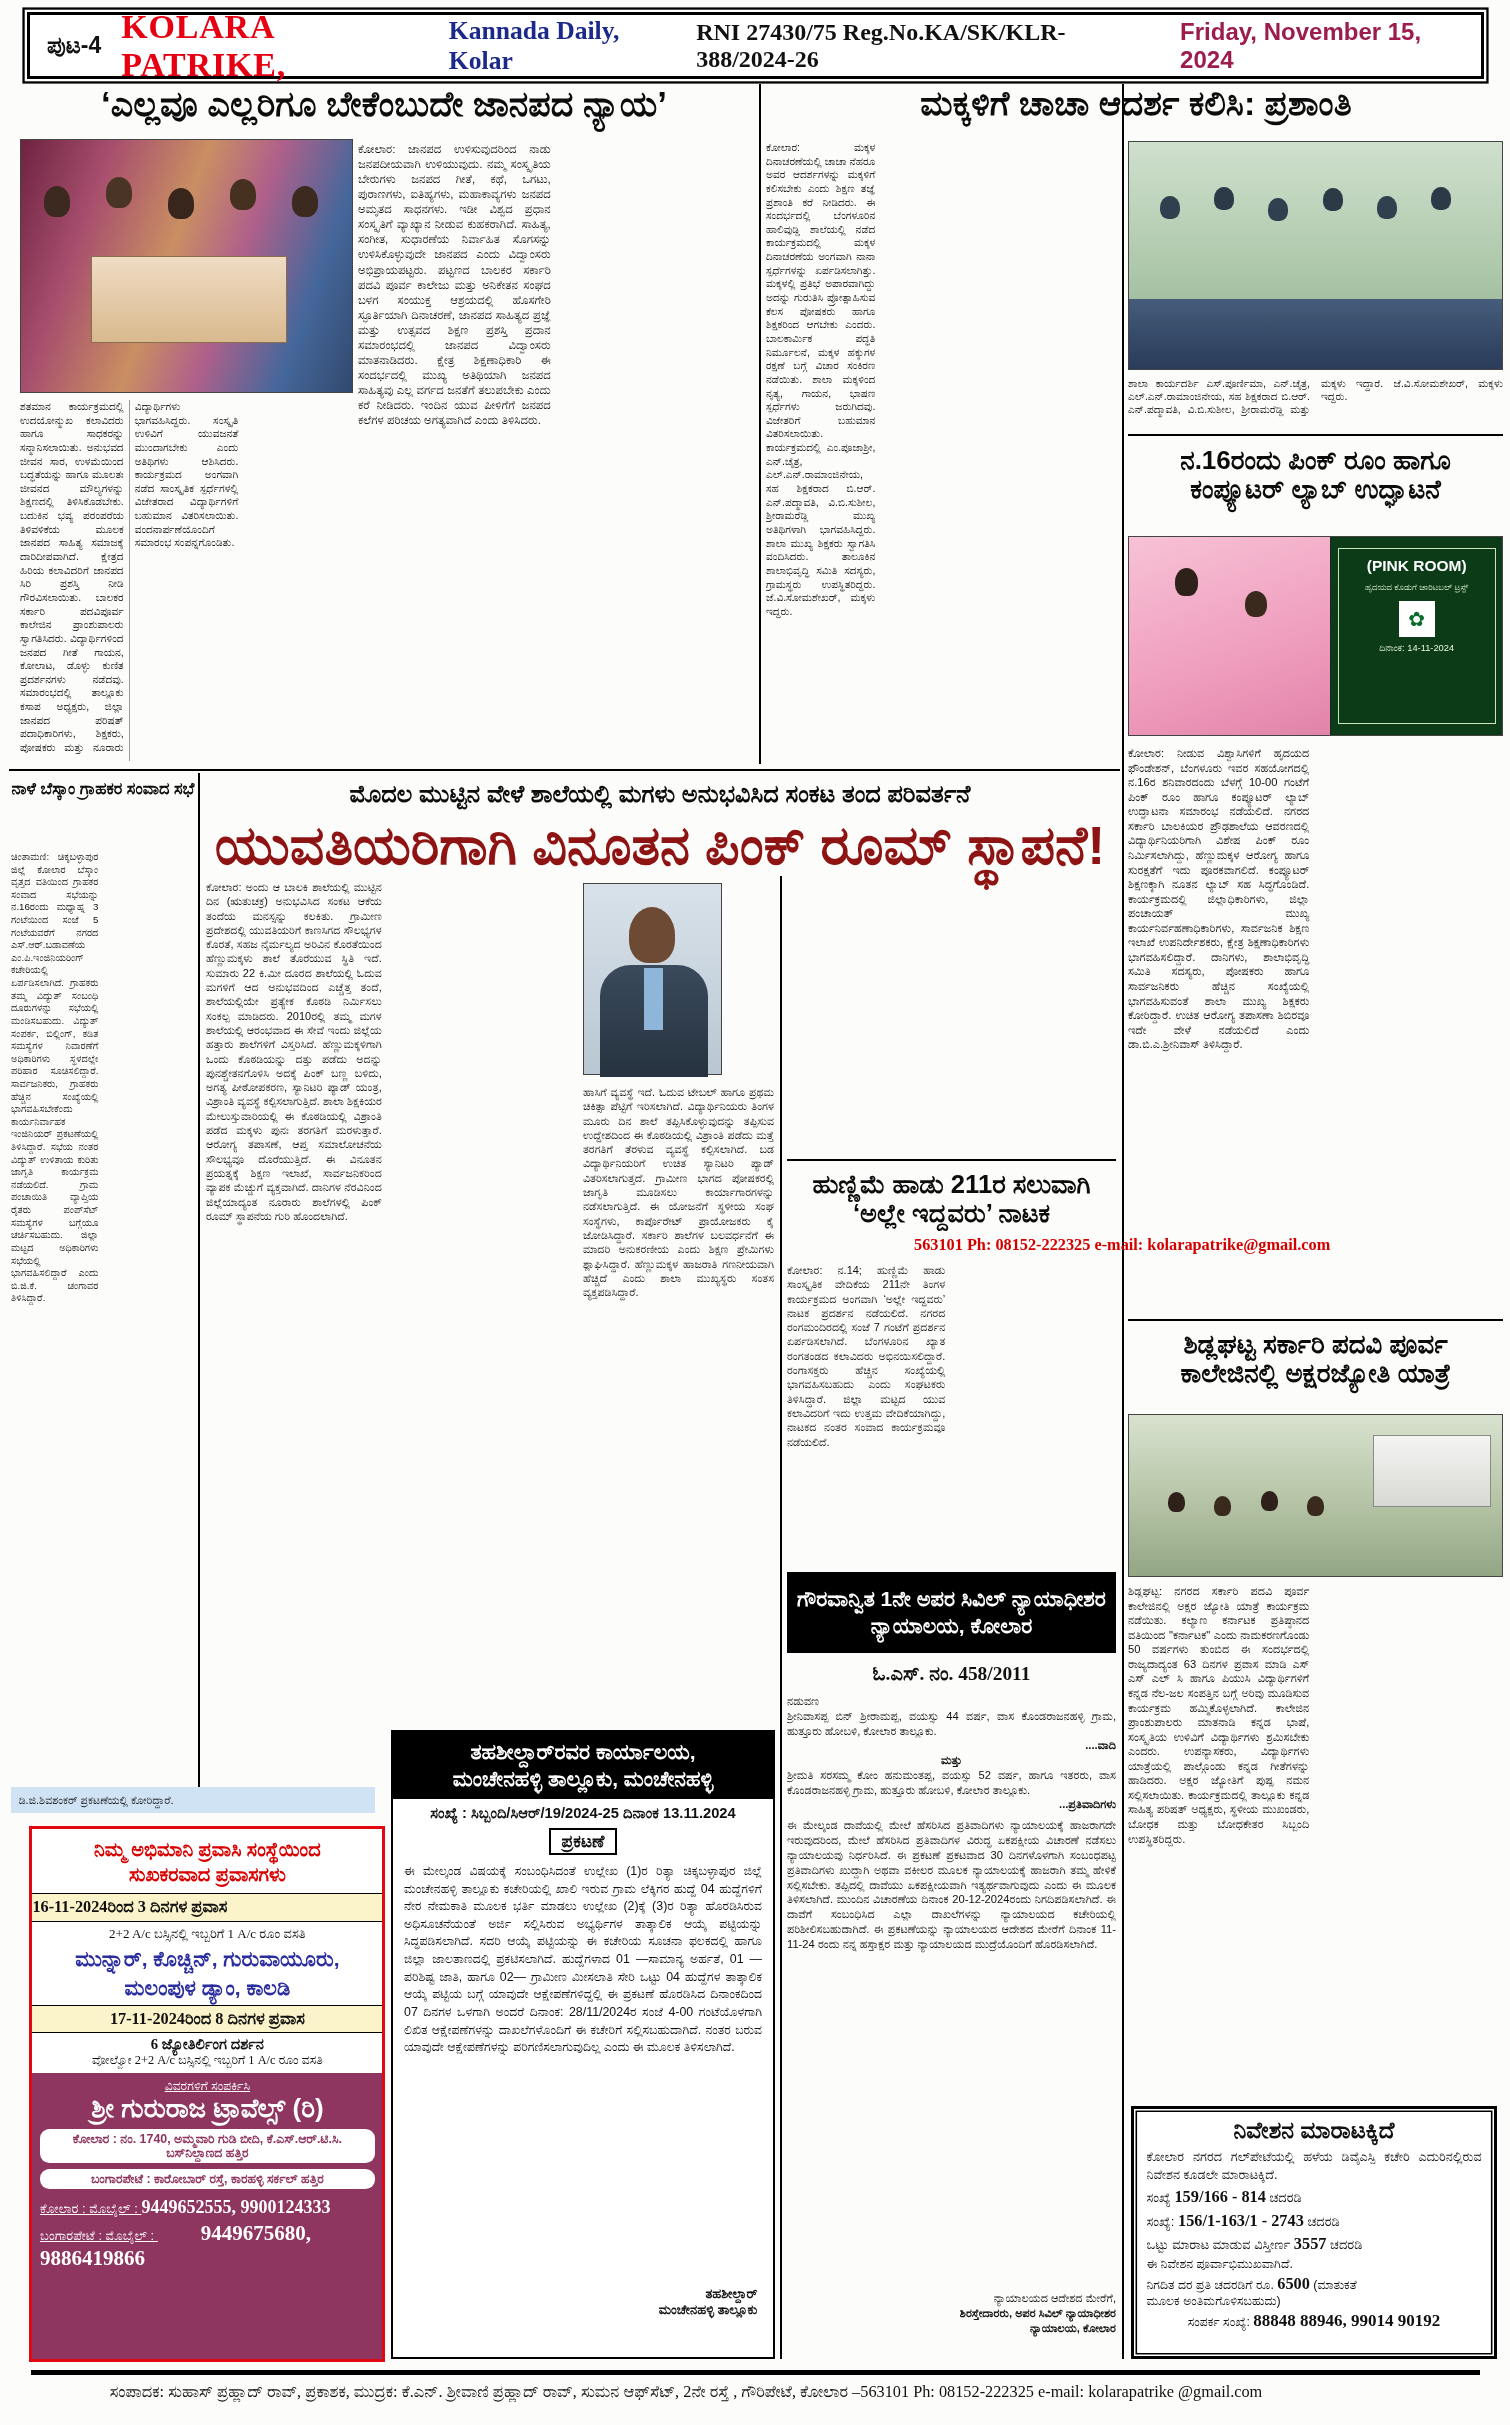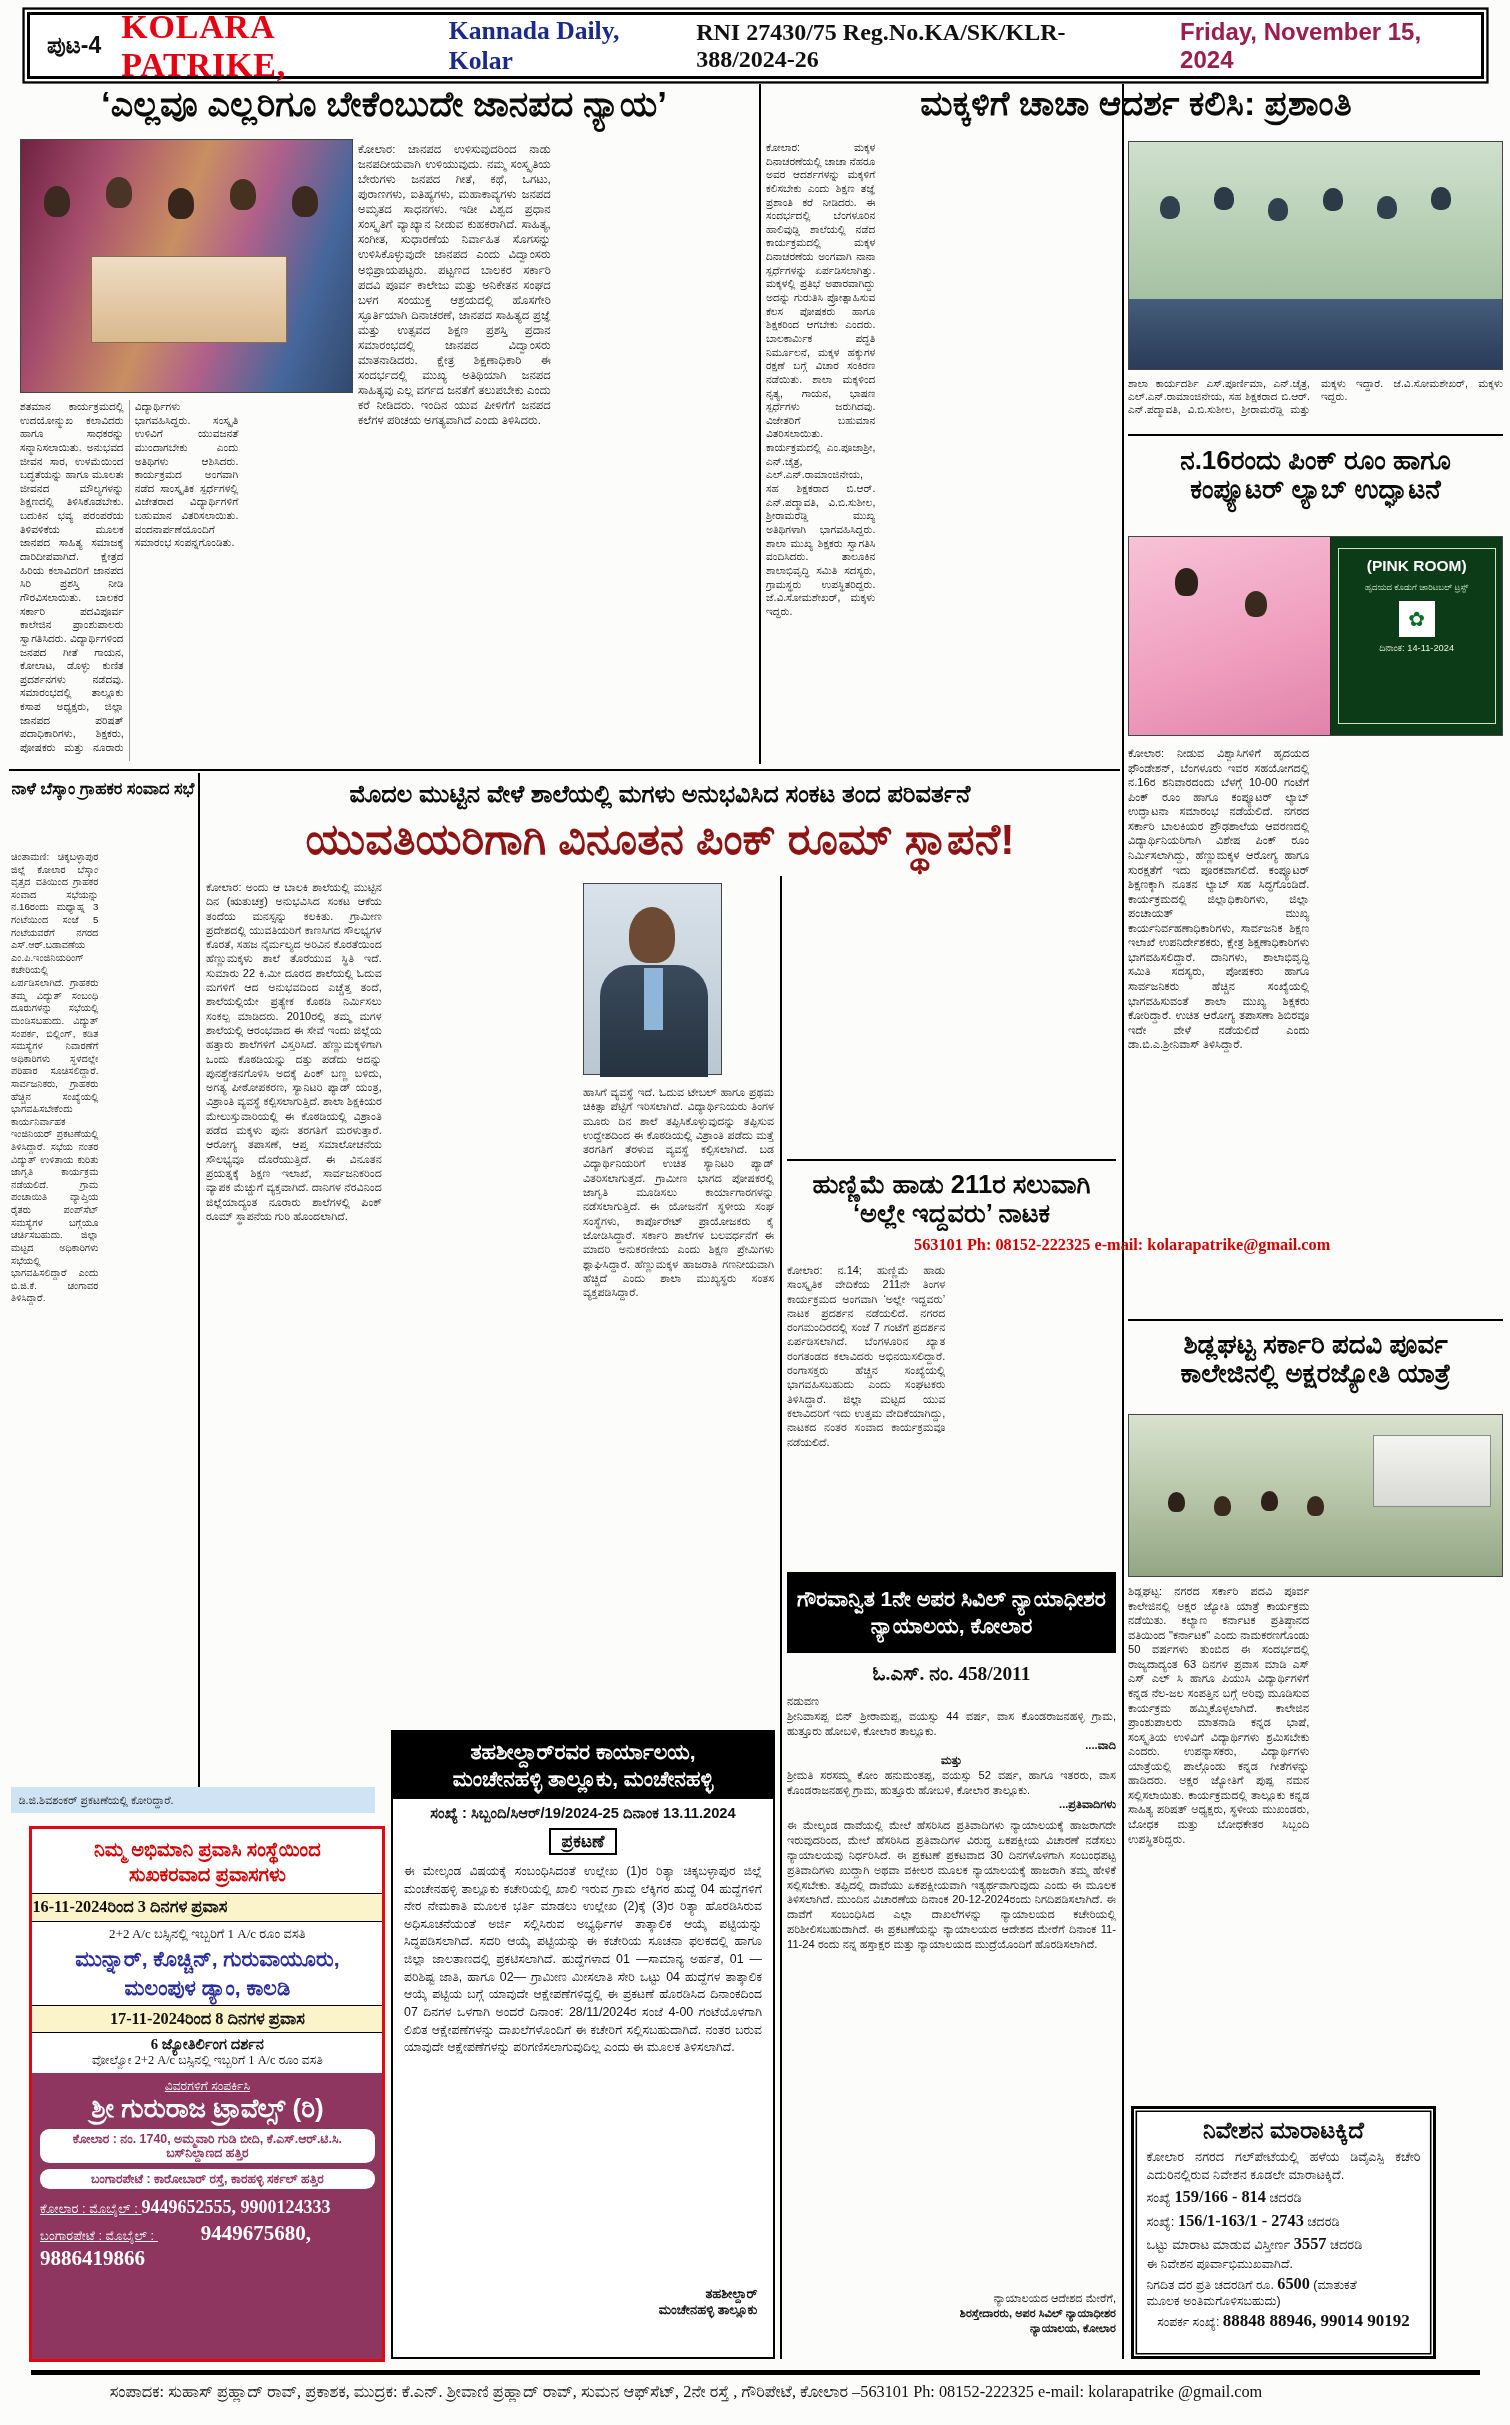--- a/index.html
+++ b/index.html
@@ -96,42 +96,42 @@
   </div>
   <div class="abs photo" style="left:1128px;top:1414px;width:375px;height:163px;background:linear-gradient(180deg,#d8e2cf 0%,#b7c6a8 50%,#93a684 100%);">
     <div class="abs" style="right:11px;top:20px;width:116px;height:70px;background:linear-gradient(#f4f4f2,#d8d8d4);border:0.8px solid #8a8a86;"></div>
     <div class="heads" style="left:39px;top:77px;width:17px;height:20px;background:#2e2119;"></div>
     <div class="heads" style="left:85px;top:81px;width:17px;height:20px;background:#3a2a1e;"></div>
     <div class="heads" style="left:132px;top:76px;width:17px;height:20px;background:#2e2119;"></div>
     <div class="heads" style="left:178px;top:81px;width:17px;height:20px;background:#3a2a1e;"></div>
   </div>
   <div class="abs colbody jus hid" style="left:1128px;top:1584px;width:375px;height:515px;columns:2;column-gap:12.4px;column-rule:0.8px solid #999;font-size:11.2px;">ಶಿಡ್ಲಘಟ್ಟ: ನಗರದ ಸರ್ಕಾರಿ ಪದವಿ ಪೂರ್ವ ಕಾಲೇಜಿನಲ್ಲಿ ಅಕ್ಷರ ಜ್ಯೋತಿ ಯಾತ್ರೆ ಕಾರ್ಯಕ್ರಮ ನಡೆಯಿತು. ಕಲ್ಯಾಣ ಕರ್ನಾಟಕ ಪ್ರತಿಷ್ಠಾನದ ವತಿಯಿಂದ "ಕರ್ನಾಟಕ" ಎಂದು ನಾಮಕರಣಗೊಂಡು 50 ವರ್ಷಗಳು ತುಂಬಿದ ಈ ಸಂದರ್ಭದಲ್ಲಿ ರಾಜ್ಯದಾದ್ಯಂತ 63 ದಿನಗಳ ಪ್ರವಾಸ ಮಾಡಿ ಎಸ್ ಎಸ್ ಎಲ್ ಸಿ ಹಾಗೂ ಪಿಯುಸಿ ವಿದ್ಯಾರ್ಥಿಗಳಿಗೆ ಕನ್ನಡ ನೆಲ-ಜಲ ಸಂಪತ್ತಿನ ಬಗ್ಗೆ ಅರಿವು ಮೂಡಿಸುವ ಕಾರ್ಯಕ್ರಮ ಹಮ್ಮಿಕೊಳ್ಳಲಾಗಿದೆ. ಕಾಲೇಜಿನ ಪ್ರಾಂಶುಪಾಲರು ಮಾತನಾಡಿ ಕನ್ನಡ ಭಾಷೆ, ಸಂಸ್ಕೃತಿಯ ಉಳಿವಿಗೆ ವಿದ್ಯಾರ್ಥಿಗಳು ಶ್ರಮಿಸಬೇಕು ಎಂದರು. ಉಪನ್ಯಾಸಕರು, ವಿದ್ಯಾರ್ಥಿಗಳು ಯಾತ್ರೆಯಲ್ಲಿ ಪಾಲ್ಗೊಂಡು ಕನ್ನಡ ಗೀತೆಗಳನ್ನು ಹಾಡಿದರು. ಅಕ್ಷರ ಜ್ಯೋತಿಗೆ ಪುಷ್ಪ ನಮನ ಸಲ್ಲಿಸಲಾಯಿತು. ಕಾರ್ಯಕ್ರಮದಲ್ಲಿ ತಾಲ್ಲೂಕು ಕನ್ನಡ ಸಾಹಿತ್ಯ ಪರಿಷತ್ ಅಧ್ಯಕ್ಷರು, ಸ್ಥಳೀಯ ಮುಖಂಡರು, ಬೋಧಕ ಮತ್ತು ಬೋಧಕೇತರ ಸಿಬ್ಬಂದಿ ಉಪಸ್ಥಿತರಿದ್ದರು.</div>
 
-  <div class="abs" style="left:1131px;top:2106px;width:305px;height:253px;border:3.1px solid #000;box-shadow:inset 0 0 0 1.5px #fff,inset 0 0 0 3.1px #000;box-sizing:border-box;padding:7.7px 12.4px;background:#fff;">
+  <div class="abs" style="left:1131px;top:2106px;width:366px;height:253px;border:3.1px solid #000;box-shadow:inset 0 0 0 1.5px #fff,inset 0 0 0 3.1px #000;box-sizing:border-box;padding:7.7px 12.4px;background:#fff;">
     <div style="text-align:center;font-weight:bold;font-size:23px;">ನಿವೇಶನ ಮಾರಾಟಕ್ಕಿದೆ</div>
     <div class="jus" style="font-size:12.8px;line-height:1.35;margin-top:4.6px;">ಕೋಲಾರ ನಗರದ ಗಲ್‌ಪೇಟೆಯಲ್ಲಿ ಹಳೆಯ ಡಿವೈಎಸ್ಪಿ ಕಚೇರಿ ಎದುರಿನಲ್ಲಿರುವ ನಿವೇಶನ ಕೂಡಲೇ ಮಾರಾಟಕ್ಕಿದೆ.</div>
     <div style="font-size:13px;margin-top:4.6px;"><span>ಸಂಖ್ಯೆ </span><b class="serif" style="font-size:16.3px;">159/166 - 814</b><span> ಚದರಡಿ</span></div>
     <div style="font-size:13px;margin-top:3.1px;"><span>ಸಂಖ್ಯೆ: </span><b class="serif" style="font-size:16.3px;">156/1-163/1 - 2743</b><span> ಚದರಡಿ</span></div>
     <div style="font-size:13px;margin-top:3.1px;"><span>ಒಟ್ಟು ಮಾರಾಟ ಮಾಡುವ ವಿಸ್ತೀರ್ಣ </span><b class="serif" style="font-size:16.3px;">3557</b><span> ಚದರಡಿ</span></div>
     <div style="font-size:12.4px;margin-top:3.1px;">ಈ ನಿವೇಶನ ಪೂರ್ವಾಭಿಮುಖವಾಗಿದೆ.</div>
     <div style="font-size:12.4px;margin-top:3.1px;"><span>ನಿಗದಿತ ದರ ಪ್ರತಿ ಚದರಡಿಗೆ ರೂ. </span><b class="serif" style="font-size:16.3px;">6500</b><span> (ಮಾತುಕತೆ</span></div>
     <div style="font-size:12.4px;">ಮೂಲಕ ಅಂತಿಮಗೊಳಿಸಬಹುದು)</div>
     <div style="font-size:12.4px;margin-top:3.1px;text-align:center;"><span>ಸಂಪರ್ಕ ಸಂಖ್ಯೆ: </span><b class="serif" style="font-size:17px;">88848 88946, 99014 90192</b></div>
   </div>
 
   <div class="abs rule" style="left:9.3px;top:769px;width:1111px;height:2.3px;"></div>
   <div class="abs rule" style="left:198px;top:773px;width:1.5px;height:1031px;"></div>
   <div class="abs rule" style="left:780px;top:876px;width:1.5px;height:1483px;"></div>
 
   <div class="abs hl" style="left:11px;top:778px;width:184px;font-size:16.3px;text-align:center;line-height:1.25;">ನಾಳೆ ಬೆಸ್ಕಾಂ ಗ್ರಾಹಕರ ಸಂವಾದ ಸಭೆ</div>
   <div class="abs colbody jus hid" style="left:11px;top:851px;width:184px;height:927px;columns:2;column-gap:9.3px;column-rule:0.8px solid #aaa;font-size:9.7px;">ಚಿಂತಾಮಣಿ: ಚಿಕ್ಕಬಳ್ಳಾಪುರ ಜಿಲ್ಲೆ ಕೋಲಾರ ಬೆಸ್ಕಾಂ ವೃತ್ತದ ವತಿಯಿಂದ ಗ್ರಾಹಕರ ಸಂವಾದ ಸಭೆಯನ್ನು ನ.16ರಂದು ಮಧ್ಯಾಹ್ನ 3 ಗಂಟೆಯಿಂದ ಸಂಜೆ 5 ಗಂಟೆಯವರೆಗೆ ನಗರದ ಎಸ್.ಆರ್.ಬಡಾವಣೆಯ ಎಂ.ಪಿ.ಇಂಜಿನಿಯರಿಂಗ್ ಕಚೇರಿಯಲ್ಲಿ ಏರ್ಪಡಿಸಲಾಗಿದೆ. ಗ್ರಾಹಕರು ತಮ್ಮ ವಿದ್ಯುತ್ ಸಂಬಂಧಿ ದೂರುಗಳನ್ನು ಸಭೆಯಲ್ಲಿ ಮಂಡಿಸಬಹುದು. ವಿದ್ಯುತ್ ಸಂಪರ್ಕ, ಬಿಲ್ಲಿಂಗ್, ಕಡಿತ ಸಮಸ್ಯೆಗಳ ನಿವಾರಣೆಗೆ ಅಧಿಕಾರಿಗಳು ಸ್ಥಳದಲ್ಲೇ ಪರಿಹಾರ ಸೂಚಿಸಲಿದ್ದಾರೆ. ಸಾರ್ವಜನಿಕರು, ಗ್ರಾಹಕರು ಹೆಚ್ಚಿನ ಸಂಖ್ಯೆಯಲ್ಲಿ ಭಾಗವಹಿಸಬೇಕೆಂದು ಕಾರ್ಯನಿರ್ವಾಹಕ ಇಂಜಿನಿಯರ್ ಪ್ರಕಟಣೆಯಲ್ಲಿ ತಿಳಿಸಿದ್ದಾರೆ. ಸಭೆಯ ನಂತರ ವಿದ್ಯುತ್ ಉಳಿತಾಯ ಕುರಿತು ಜಾಗೃತಿ ಕಾರ್ಯಕ್ರಮ ನಡೆಯಲಿದೆ. ಗ್ರಾಮ ಪಂಚಾಯಿತಿ ವ್ಯಾಪ್ತಿಯ ರೈತರು ಪಂಪ್‌ಸೆಟ್ ಸಮಸ್ಯೆಗಳ ಬಗ್ಗೆಯೂ ಚರ್ಚಿಸಬಹುದು. ಜಿಲ್ಲಾ ಮಟ್ಟದ ಅಧಿಕಾರಿಗಳು ಸಭೆಯಲ್ಲಿ ಭಾಗವಹಿಸಲಿದ್ದಾರೆ ಎಂದು ಬಿ.ಜಿ.ಕೆ. ಚಂಗಾವರ ತಿಳಿಸಿದ್ದಾರೆ.</div>
   <div class="abs" style="left:11px;top:1787px;width:364px;height:26px;background:#cfe3f5;font-size:11px;line-height:26px;padding-left:7.7px;box-sizing:border-box;">ಡಿ.ಜಿ.ಶಿವಶಂಕರ್ ಪ್ರಕಟಣೆಯಲ್ಲಿ ಕೋರಿದ್ದಾರೆ.</div>
 
   <div class="abs hl" style="left:203px;top:781px;width:914px;font-size:24px;text-align:center;">ಮೊದಲ ಮುಟ್ಟಿನ ವೇಳೆ ಶಾಲೆಯಲ್ಲಿ ಮಗಳು ಅನುಭವಿಸಿದ ಸಂಕಟ ತಂದ ಪರಿವರ್ತನೆ</div>
-  <div class="abs hl" style="left:203px;top:815px;width:914px;font-size:43px;text-align:center;color:#8e1414;">ಯುವತಿಯರಿಗಾಗಿ ವಿನೂತನ ಪಿಂಕ್ ರೂಮ್ ಸ್ಥಾಪನೆ!</div>
+  <div class="abs hl" style="left:203px;top:815px;width:914px;font-size:54px;text-align:center;color:#8e1414;">ಯುವತಿಯರಿಗಾಗಿ ವಿನೂತನ ಪಿಂಕ್ ರೂಮ್ ಸ್ಥಾಪನೆ!</div>
   <div class="abs colbody jus hid" style="left:206px;top:880px;width:364px;height:899px;columns:2;column-gap:12.4px;column-rule:0.8px solid #999;font-size:11px;">ಕೋಲಾರ: ಅಂದು ಆ ಬಾಲಕಿ ಶಾಲೆಯಲ್ಲಿ ಮುಟ್ಟಿನ ದಿನ (ಋತುಚಕ್ರ) ಅನುಭವಿಸಿದ ಸಂಕಟ ಆಕೆಯ ತಂದೆಯ ಮನಸ್ಸನ್ನು ಕಲಕಿತು. ಗ್ರಾಮೀಣ ಪ್ರದೇಶದಲ್ಲಿ ಯುವತಿಯರಿಗೆ ಕಾಣಸಿಗದ ಸೌಲಭ್ಯಗಳ ಕೊರತೆ, ಸಹಜ ನೈರ್ಮಲ್ಯದ ಅರಿವಿನ ಕೊರತೆಯಿಂದ ಹೆಣ್ಣುಮಕ್ಕಳು ಶಾಲೆ ತೊರೆಯುವ ಸ್ಥಿತಿ ಇದೆ. ಸುಮಾರು 22 ಕಿ.ಮೀ ದೂರದ ಶಾಲೆಯಲ್ಲಿ ಓದುವ ಮಗಳಿಗೆ ಆದ ಅನುಭವದಿಂದ ಎಚ್ಚೆತ್ತ ತಂದೆ, ಶಾಲೆಯಲ್ಲಿಯೇ ಪ್ರತ್ಯೇಕ ಕೊಠಡಿ ನಿರ್ಮಿಸಲು ಸಂಕಲ್ಪ ಮಾಡಿದರು. 2010ರಲ್ಲಿ ತಮ್ಮ ಮಗಳ ಶಾಲೆಯಲ್ಲಿ ಆರಂಭವಾದ ಈ ಸೇವೆ ಇಂದು ಜಿಲ್ಲೆಯ ಹತ್ತಾರು ಶಾಲೆಗಳಿಗೆ ವಿಸ್ತರಿಸಿದೆ. ಹೆಣ್ಣುಮಕ್ಕಳಿಗಾಗಿ ಒಂದು ಕೊಠಡಿಯನ್ನು ದತ್ತು ಪಡೆದು ಅದನ್ನು ಪುನಶ್ಚೇತನಗೊಳಿಸಿ ಅದಕ್ಕೆ ಪಿಂಕ್ ಬಣ್ಣ ಬಳಿದು, ಅಗತ್ಯ ಪೀಠೋಪಕರಣ, ಸ್ಯಾನಿಟರಿ ಪ್ಯಾಡ್ ಯಂತ್ರ, ವಿಶ್ರಾಂತಿ ವ್ಯವಸ್ಥೆ ಕಲ್ಪಿಸಲಾಗುತ್ತಿದೆ. ಶಾಲಾ ಶಿಕ್ಷಕಿಯರ ಮೇಲುಸ್ತುವಾರಿಯಲ್ಲಿ ಈ ಕೊಠಡಿಯಲ್ಲಿ ವಿಶ್ರಾಂತಿ ಪಡೆದ ಮಕ್ಕಳು ಪುನಃ ತರಗತಿಗೆ ಮರಳುತ್ತಾರೆ. ಆರೋಗ್ಯ ತಪಾಸಣೆ, ಆಪ್ತ ಸಮಾಲೋಚನೆಯ ಸೌಲಭ್ಯವೂ ದೊರೆಯುತ್ತಿದೆ. ಈ ವಿನೂತನ ಪ್ರಯತ್ನಕ್ಕೆ ಶಿಕ್ಷಣ ಇಲಾಖೆ, ಸಾರ್ವಜನಿಕರಿಂದ ವ್ಯಾಪಕ ಮೆಚ್ಚುಗೆ ವ್ಯಕ್ತವಾಗಿದೆ. ದಾನಿಗಳ ನೆರವಿನಿಂದ ಜಿಲ್ಲೆಯಾದ್ಯಂತ ನೂರಾರು ಶಾಲೆಗಳಲ್ಲಿ ಪಿಂಕ್ ರೂಮ್ ಸ್ಥಾಪನೆಯ ಗುರಿ ಹೊಂದಲಾಗಿದೆ.</div>
   <div class="abs photo" style="left:583px;top:883px;width:139px;height:192px;background:linear-gradient(180deg,#d9e2ea 0%,#b9c7d2 100%);">
     <div class="heads" style="left:45px;top:23px;width:46px;height:56px;background:#6d4a33;"></div>
     <div class="abs" style="left:15.5px;top:81px;width:108px;height:112px;background:linear-gradient(#3a4a5c,#26323f);border-radius:31px 31px 0 0;"></div>
     <div class="abs" style="left:60px;top:84px;width:18.6px;height:62px;background:#8fb6d9;"></div>
   </div>
   <div class="abs colbody jus hid" style="left:583px;top:1085px;width:191px;height:694px;columns:1;font-size:11px;">ಹಾಸಿಗೆ ವ್ಯವಸ್ಥೆ ಇದೆ. ಓದುವ ಟೇಬಲ್ ಹಾಗೂ ಪ್ರಥಮ ಚಿಕಿತ್ಸಾ ಪೆಟ್ಟಿಗೆ ಇರಿಸಲಾಗಿದೆ. ವಿದ್ಯಾರ್ಥಿನಿಯರು ತಿಂಗಳ ಮೂರು ದಿನ ಶಾಲೆ ತಪ್ಪಿಸಿಕೊಳ್ಳುವುದನ್ನು ತಪ್ಪಿಸುವ ಉದ್ದೇಶದಿಂದ ಈ ಕೊಠಡಿಯಲ್ಲಿ ವಿಶ್ರಾಂತಿ ಪಡೆದು ಮತ್ತೆ ತರಗತಿಗೆ ತೆರಳುವ ವ್ಯವಸ್ಥೆ ಕಲ್ಪಿಸಲಾಗಿದೆ. ಬಡ ವಿದ್ಯಾರ್ಥಿನಿಯರಿಗೆ ಉಚಿತ ಸ್ಯಾನಿಟರಿ ಪ್ಯಾಡ್ ವಿತರಿಸಲಾಗುತ್ತದೆ. ಗ್ರಾಮೀಣ ಭಾಗದ ಪೋಷಕರಲ್ಲಿ ಜಾಗೃತಿ ಮೂಡಿಸಲು ಕಾರ್ಯಾಗಾರಗಳನ್ನು ನಡೆಸಲಾಗುತ್ತಿದೆ. ಈ ಯೋಜನೆಗೆ ಸ್ಥಳೀಯ ಸಂಘ ಸಂಸ್ಥೆಗಳು, ಕಾರ್ಪೊರೇಟ್ ಪ್ರಾಯೋಜಕರು ಕೈ ಜೋಡಿಸಿದ್ದಾರೆ. ಸರ್ಕಾರಿ ಶಾಲೆಗಳ ಬಲವರ್ಧನೆಗೆ ಈ ಮಾದರಿ ಅನುಕರಣೀಯ ಎಂದು ಶಿಕ್ಷಣ ಪ್ರೇಮಿಗಳು ಶ್ಲಾಘಿಸಿದ್ದಾರೆ. ಹೆಣ್ಣುಮಕ್ಕಳ ಹಾಜರಾತಿ ಗಣನೀಯವಾಗಿ ಹೆಚ್ಚಿದೆ ಎಂದು ಶಾಲಾ ಮುಖ್ಯಸ್ಥರು ಸಂತಸ ವ್ಯಕ್ತಪಡಿಸಿದ್ದಾರೆ.</div>
 
   <div class="abs rule" style="left:787px;top:1159px;width:329px;height:2.3px;"></div>
   <div class="abs hl" style="left:787px;top:1170px;width:329px;text-align:center;font-size:25.6px;">

